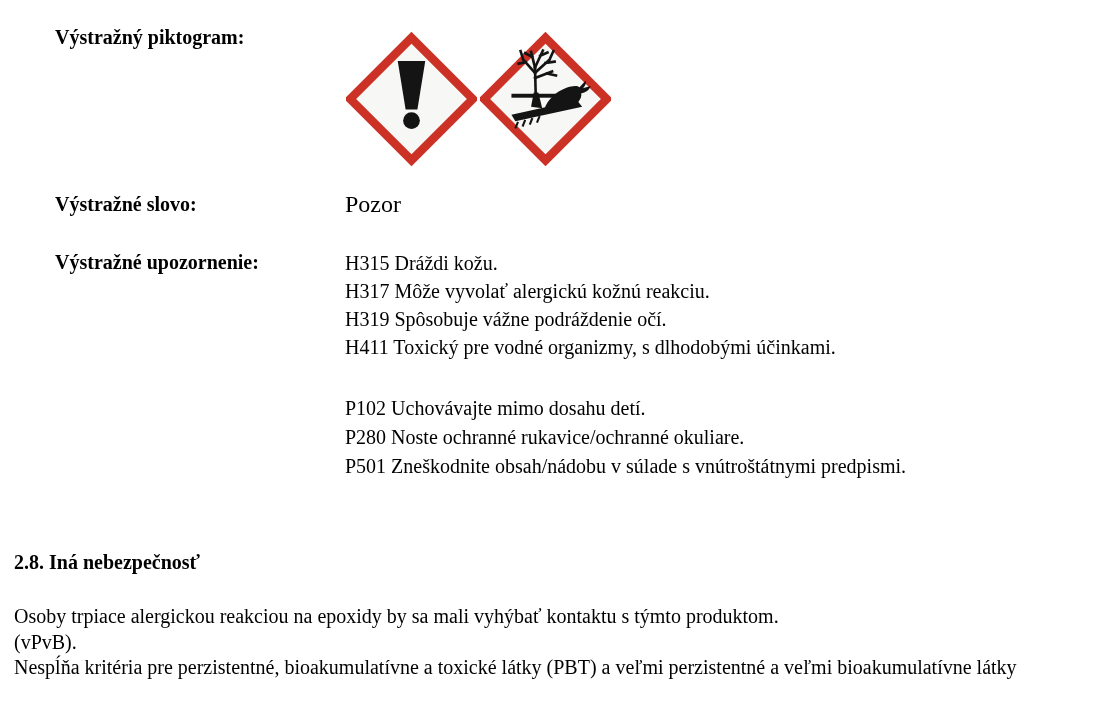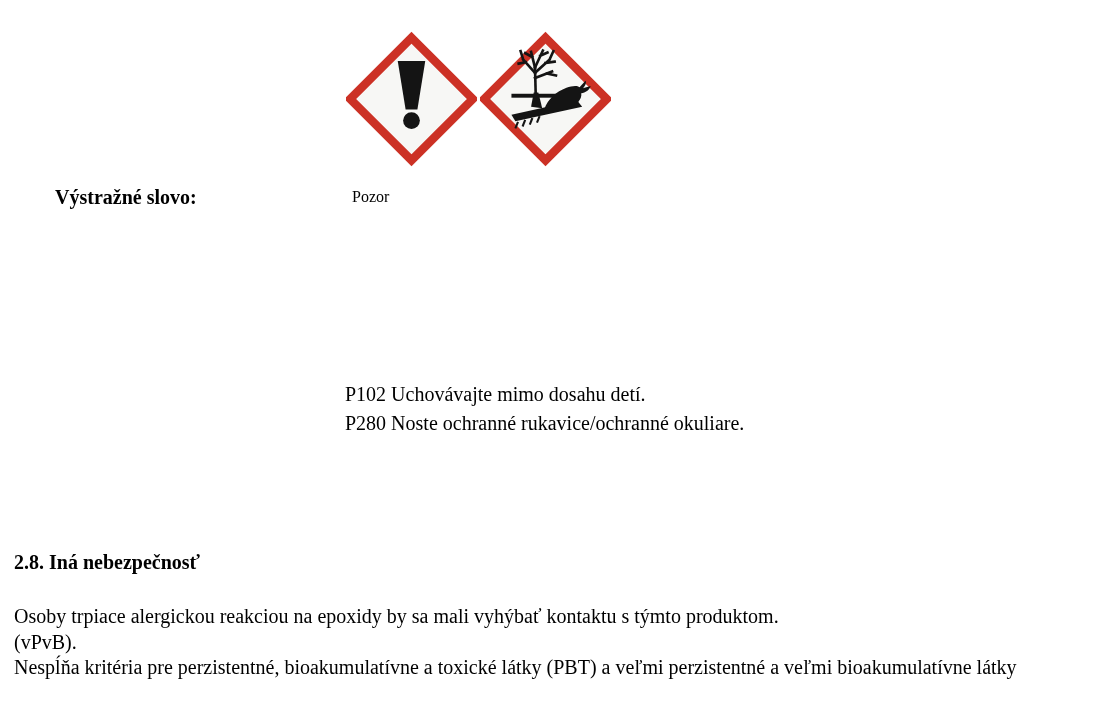--- a/index.html
+++ b/index.html
@@ -12,41 +12,42 @@
     overflow:hidden;
   }
   .row{position:absolute;left:0;width:1120px;}
   .label{
     position:absolute;left:55px;
     font-weight:bold;font-size:20px;line-height:26px;
     white-space:nowrap;
   }
   .value{
     position:absolute;left:345px;
-    font-size:16px;line-height:26px;white-space:nowrap;margin-left:7px;
+    font-size:24px;line-height:26px;white-space:nowrap;
   }
   .stmt-block{position:absolute;left:345px;font-size:20px;white-space:nowrap;}
   .stmt-block.h{line-height:28px;}
-  .stmt-block.p{line-height:29px;}
+  .stmt-block.p{line-height:29px;margin-top:14px;}
   .pictos{position:absolute;left:346px;top:0;display:flex;gap:3px;}
   .heading{
     position:absolute;left:14px;
     font-weight:bold;font-size:20px;line-height:26px;white-space:nowrap;
   }
   .para{
     position:absolute;left:14px;
     font-size:20px;line-height:25.5px;white-space:nowrap;margin-top:28px;
   }
 </style>
 </head>
 <body>
 
 <div class="page">
 
   <div class="row" style="top:24px;height:150px;">
+    <div class="label">Výstražný piktogram:</div>
     <div class="pictos" style="top:6px;">
 
       <svg width="131" height="138" viewBox="0 0 100 100">
         <polygon points="50,3.2 96.8,50 50,96.8 3.2,50" fill="#f7f7f5" stroke="#cc3125" stroke-width="6.4"></polygon>
         <path d="M39.5,21 L60.5,21 L54.5,58 L45.5,58 Z" fill="#141414"></path>
         <circle cx="50" cy="66.5" r="6.4" fill="#141414"></circle>
       </svg>
 
       <svg width="131" height="138" viewBox="0 0 100 100">
         <polygon points="50,3.2 96.8,50 50,96.8 3.2,50" fill="#f7f7f5" stroke="#cc3125" stroke-width="6.4"></polygon>
@@ -67,30 +68,40 @@
         <g stroke="#141414" stroke-width="1.6" fill="none">
           <path d="M29,67.5 L27,72.5"></path>
           <path d="M34.5,66 L32.5,71"></path>
           <path d="M40,64.5 L38,69.5"></path>
           <path d="M45.5,63 L43.5,68"></path>
         </g>
       </svg>
     </div>
   </div>
 
-  <div class="row" style="top:184px;height:30px;">
+  <div class="row" style="top:191px;height:30px;">
     <div class="label">Výstražné slovo:</div>
     <div class="value">Pozor</div>
   </div>
 
+  <div class="row" style="top:249px;height:120px;">
+    <div class="label">Výstražné upozornenie:</div>
+    <div class="stmt-block h">
+      <div>H315 Dráždi kožu.</div>
+      <div>H317 Môže vyvolať alergickú kožnú reakciu.</div>
+      <div>H319 Spôsobuje vážne podráždenie očí.</div>
+      <div>H411 Toxický pre vodné organizmy, s dlhodobými účinkami.</div>
+    </div>
+  </div>
 
   <div class="row" style="top:380px;height:125px;">
     <div class="stmt-block p">
       <div>P102 Uchovávajte mimo dosahu detí.</div>
       <div>P280 Noste ochranné rukavice/ochranné okuliare.</div>
+      <div>P501 Zneškodnite obsah/nádobu v súlade s vnútroštátnymi predpismi.</div>
     </div>
   </div>
 
   <div class="heading" style="top:549px;">2.8. Iná nebezpečnosť</div>
   <div class="para" style="top:576px;">
     <div>Osoby trpiace alergickou reakciou na epoxidy by sa mali vyhýbať kontaktu s týmto produktom.</div>
     <div>(vPvB).</div>
     <div>Nespĺňa kritéria pre perzistentné, bioakumulatívne a toxické látky (PBT) a veľmi perzistentné a veľmi bioakumulatívne látky</div>
   </div>
 

